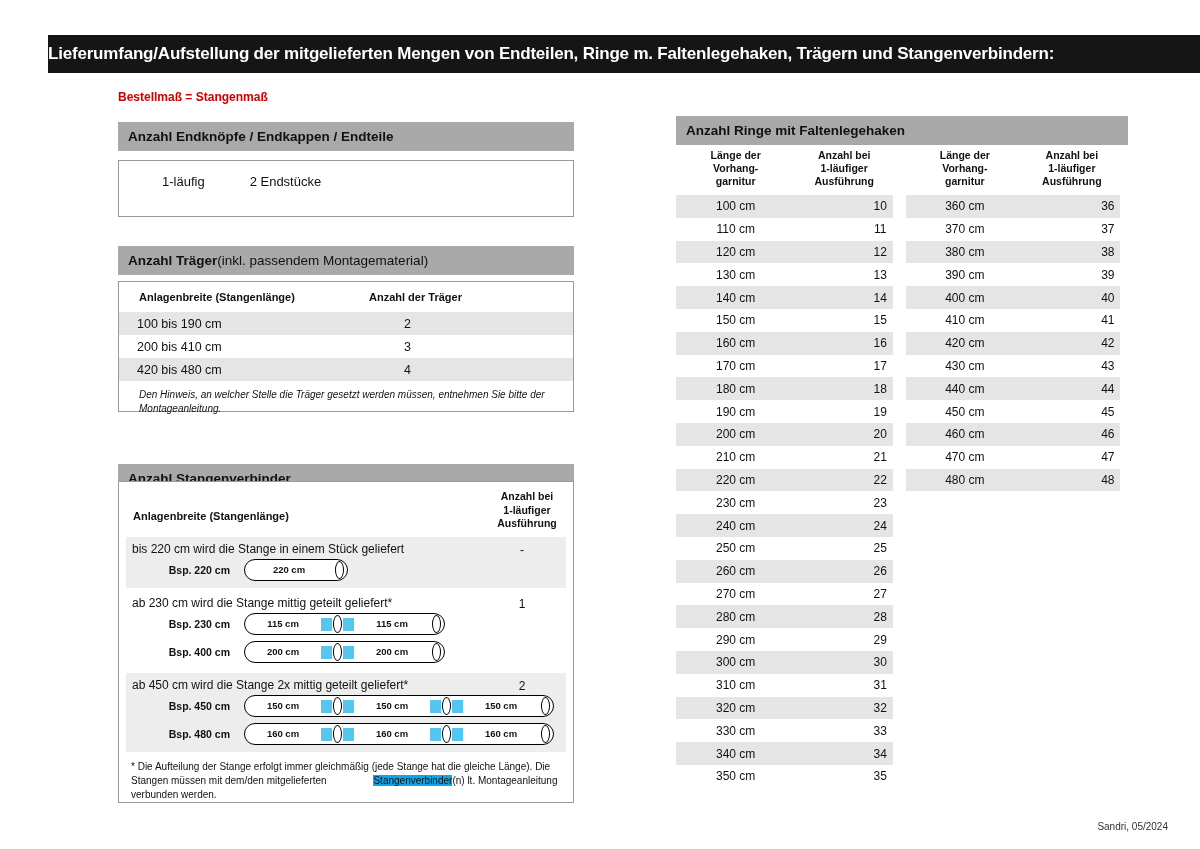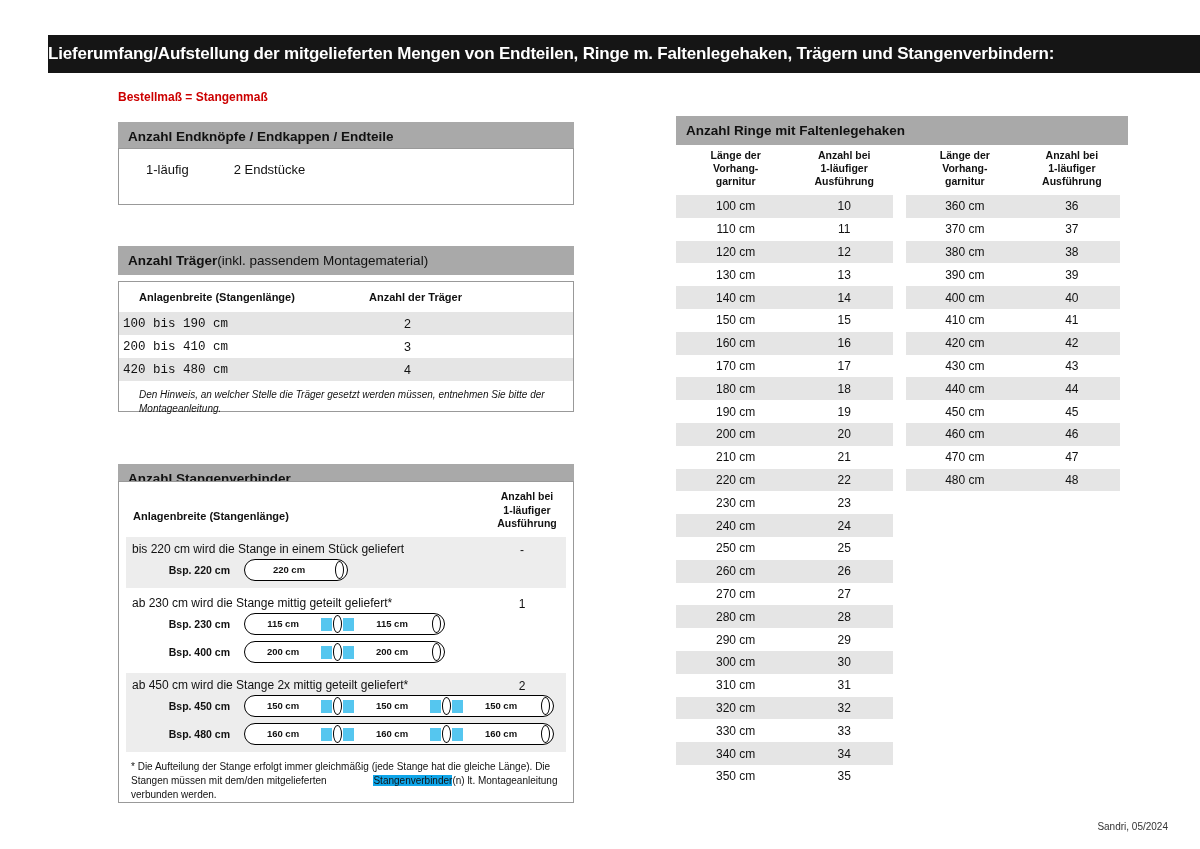--- a/index.html
+++ b/index.html
@@ -23,30 +23,30 @@
     padding-left:10px; font-size:13.5px; color:#111;
   }
   .sec-header .b { font-weight:bold; }
 
   .red-note { left:118px; top:90px; font-size:12px; font-weight:bold; color:#cc0000; }
 
   .box { border:1px solid #999; background:#fff; }
 
   
   .h-endteile { left:118px; top:122px; width:456px; }
-  .endteile-box { left:118px; top:148px; width:456px; height:57px; font-size:13px; padding:13px 0 0 27px; }
+  .endteile-box { left:118px; top:160px; width:456px; height:57px; font-size:13px; padding:13px 0 0 43px; }
   .endteile-box .val { margin-left:45px; }
 
   
   .h-traeger { left:118px; top:246px; width:456px; }
   .traeger-box { left:118px; top:281px; width:456px; height:131px; }
   .trg-head { display:grid; grid-template-columns:250px 1fr; padding-top:9px; height:30px; font-size:11px; font-weight:bold; }
   .trg-head div:first-child { padding-left:20px; }
   .trg-row { display:grid; grid-template-columns:250px 1fr; height:23px; align-items:center; font-size:12.5px; }
-  .trg-row div:first-child { padding-left:4px;font-family:Liberation Mono, monospace; }
+  .trg-row div:first-child { padding-left:18px; }
   .trg-row div:last-child { padding-left:35px; }
   .trg-body .trg-row:nth-child(odd) { background:#e5e5e5; }
   .trg-note { padding:7px 20px 0 20px; font-size:10px; line-height:1.35;font-style:italic; }
 
   
   .h-verbinder { left:118px; top:464px; width:456px; }
   .verbinder-box { left:118px; top:481px; width:456px; height:322px; }
   .v-colhead-left { position:absolute; left:14px; top:28px; font-size:11px; font-weight:bold; }
   .v-colhead-right { position:absolute; right:14px; top:8px; width:64px; text-align:center; font-size:10.5px; font-weight:bold; white-space:pre-line; line-height:1.3; }
   .v-body { position:absolute; top:52px; left:0; right:0; }
@@ -69,21 +69,21 @@
   .footnote { margin:8px 12px 0 12px; font-size:10px; line-height:1.38; }
   .hl { background:#0ea5e9;margin-left:44px; }
 
   
   .h-ringe { left:676px; top:116px; width:452px; }
   .ringtable { position:absolute; top:143px; }
   .rt-a { left:676px; width:217px; }
   .rt-b { left:906px; width:214px; }
   .rt-head { display:grid; grid-template-columns:55% 45%; padding-top:6px; height:52px; align-items:start; }
   .rt-head div { text-align:center; font-size:10.5px; font-weight:bold; white-space:pre-line; line-height:1.25; }
-  .rt-row { display:grid; grid-template-columns:55% 45%; height:22.8px; align-items:center; font-size:12px; }
+  .rt-row { display:grid; grid-template-columns:55% 45%; height:22.8px; align-items:center; font-size:12px;gap:36px; }
   .rt-row div { text-align:center; }
   .rt-body .rt-row:nth-child(odd) { background:#e5e5e5; }
 
   .credit { right:32px; top:821px; font-size:10px; color:#333; }
 </style>
 </head>
 <body>
 
 <header class="abs topbar">
   <span>Lieferumfang/Aufstellung der mitgelieferten Mengen von Endteilen, Ringe m. Faltenlegehaken, Trägern und Stangenverbindern:</span>

